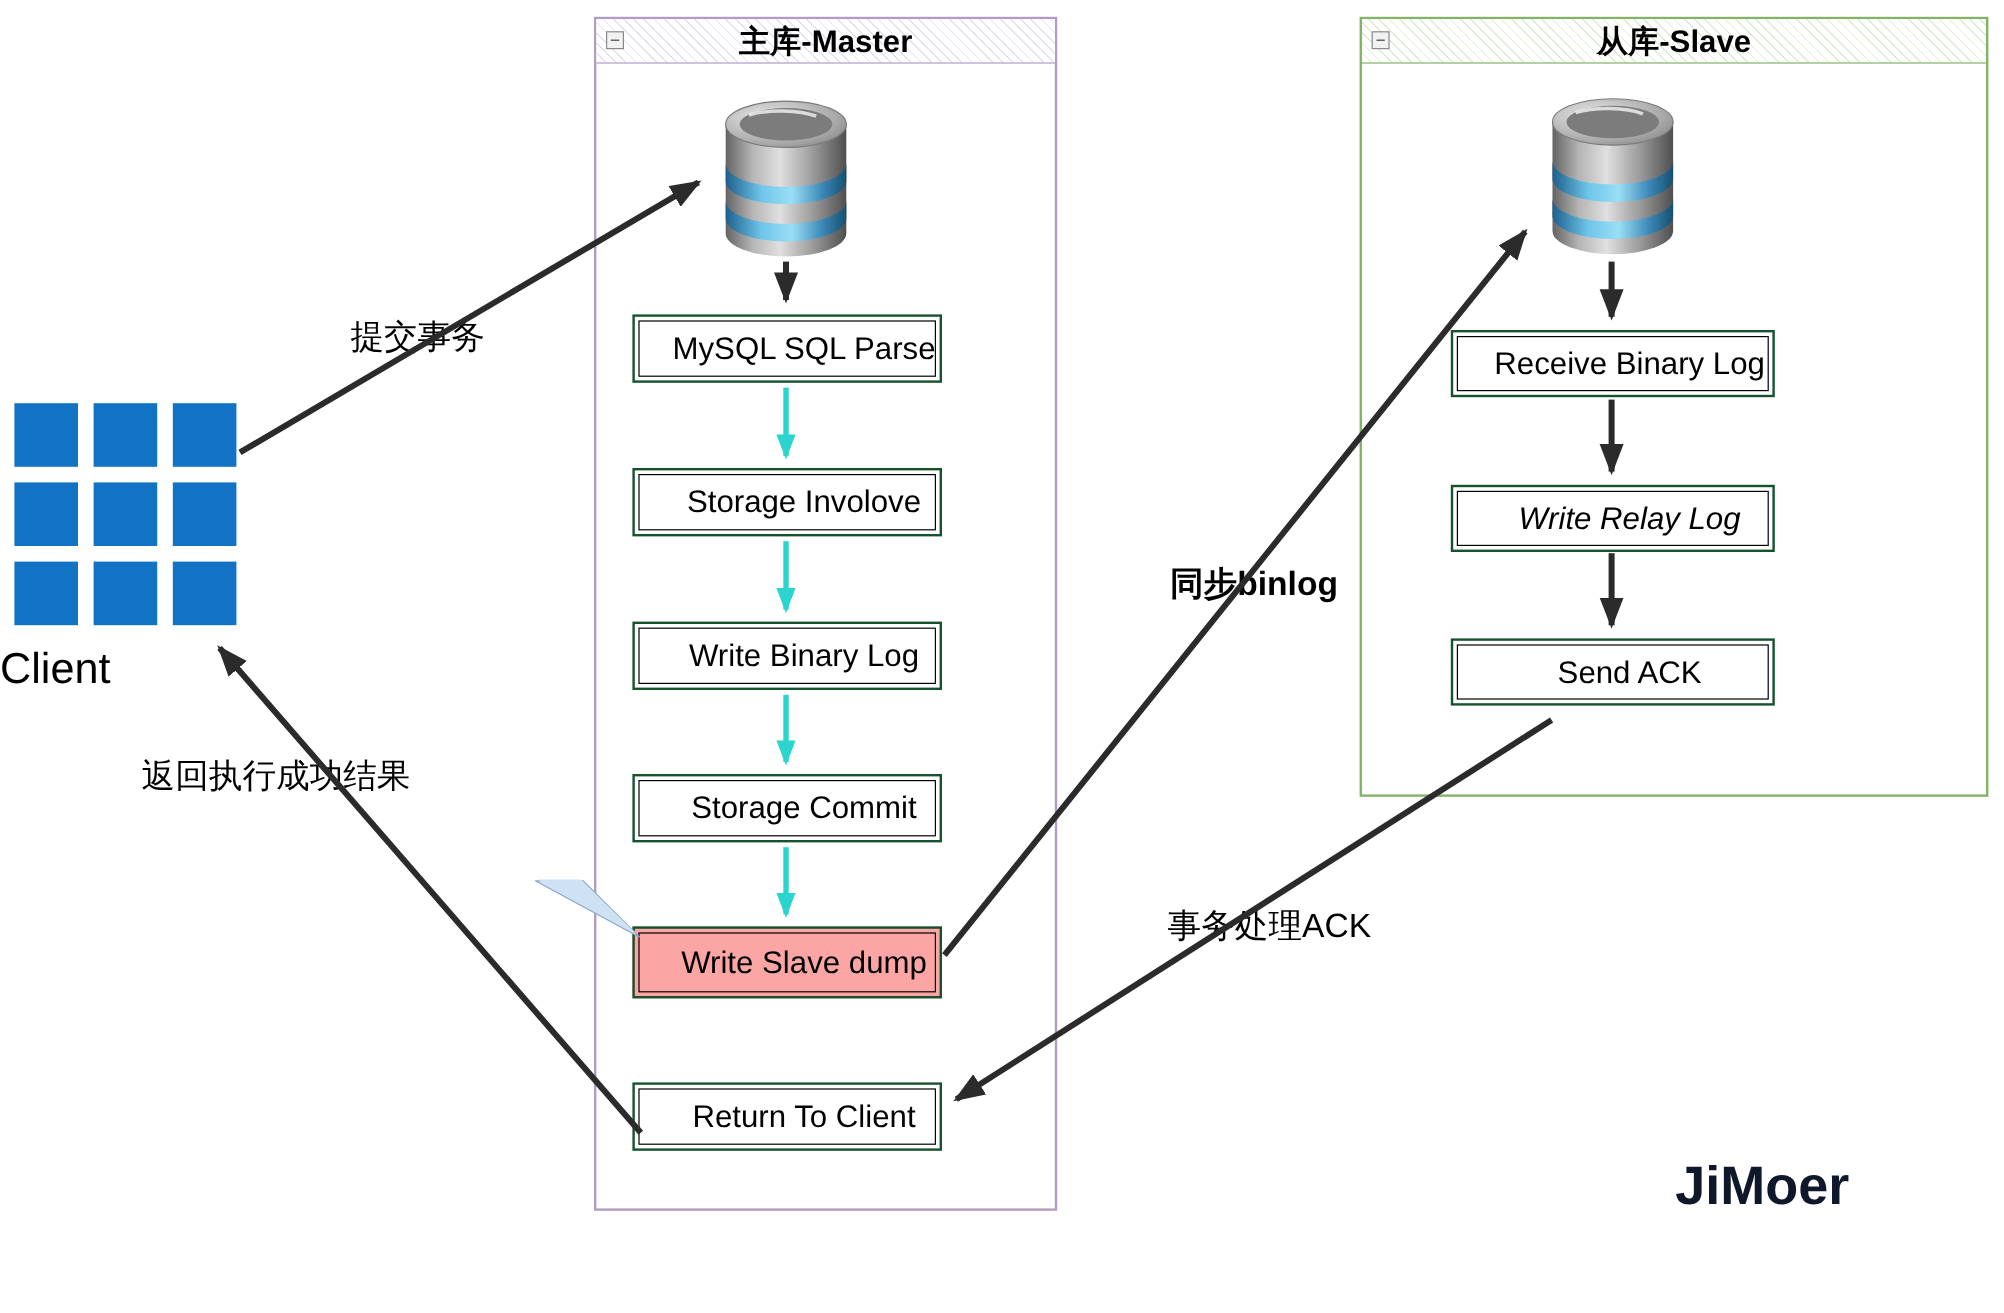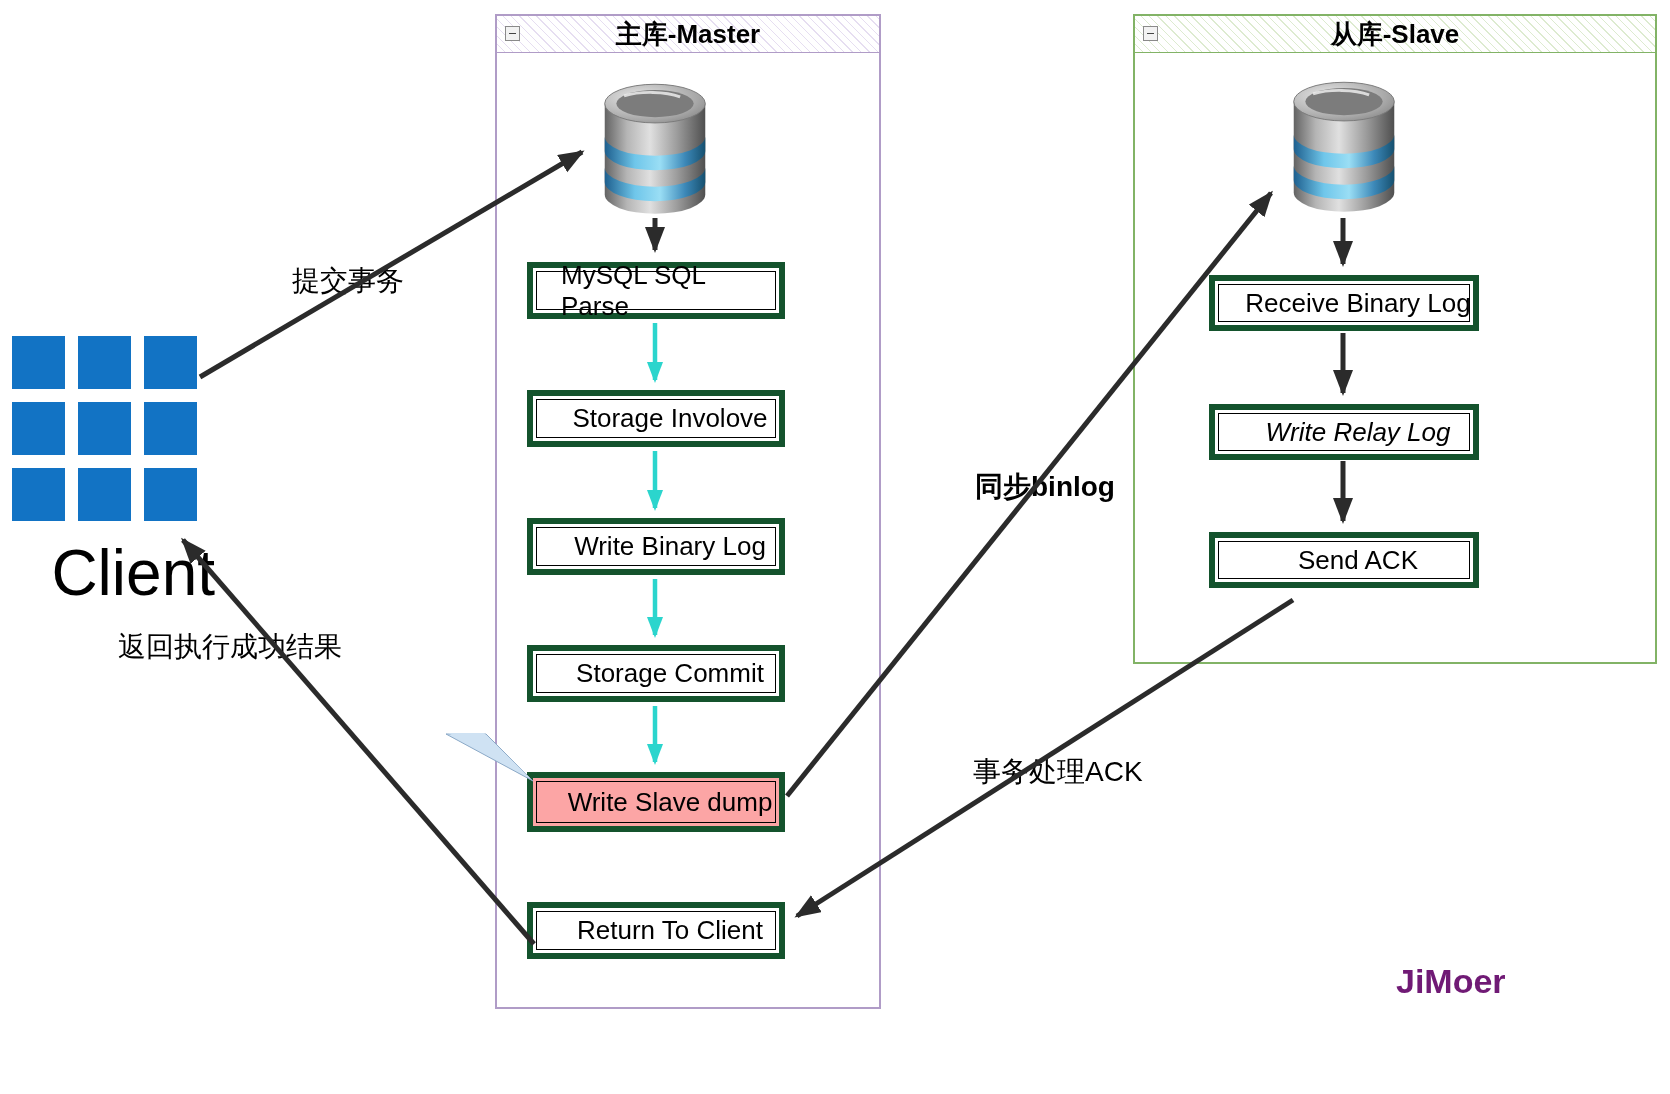--- a/index.html
+++ b/index.html
@@ -23,61 +23,61 @@
     border-bottom:1px solid #82b366;
     background:repeating-linear-gradient(45deg,#ffffff 0 5px,#ddebd0 5px 6px);
   }
   .collapse{
     position:absolute;left:8px;top:10px;width:15px;height:15px;box-sizing:border-box;
     border:1px solid #8a8a8a;background:#f2f2f2;
   }
   .collapse::after{content:"";position:absolute;left:3px;right:3px;top:6px;border-top:1px solid #444;}
   
   .node{
-    position:absolute;box-sizing:border-box;background:#fff;border:6px solid #14532d;
+    position:absolute;box-sizing:border-box;background:#fff;border:2px solid #14532d;
     display:flex;align-items:center;justify-content:center;
     font-size:26px;z-index:5;padding-left:28px;
   }
   .node::after{content:"";position:absolute;inset:3px;border:1px solid #000;pointer-events:none;}
   .node.highlight{background:#fca5a5;}
   
   .m-node{left:527px;width:258px;height:57px;}
   
   .s-node{left:1209px;width:270px;height:56px;}
   
   .client-grid{
     position:absolute;left:12px;top:336px;width:185px;height:185px;z-index:4;
     display:flex;flex-wrap:wrap;gap:13px;align-content:flex-start;
   }
   .client-grid .sq{width:53px;height:53px;background:#1273c4;}
   .client-label{
-    position:absolute;left:0px;top:536px;width:215px;text-align:right;
-    font-size:64px;z-index:4;
+    position:absolute;left:0px;top:536px;width:215px;text-align:left;
+    font-size:36px;z-index:4;
   }
   
   .db{position:absolute;z-index:4;}
   .db.master-db{left:597px;top:80px;width:116px;height:140px;}
   .db.slave-db{left:1286px;top:78px;width:116px;height:140px;}
   
   .edge-label{position:absolute;font-size:28px;font-weight:500;z-index:8;white-space:nowrap;}
   #lbl-submit{left:292px;top:262px;}
   #lbl-sync{left:975px;top:468px;font-weight:bold;}
   #lbl-ack{left:973px;top:753px;}
   #lbl-return{left:118px;top:628px;}
   
   .callout{
     position:absolute;left:352px;top:690px;width:208px;height:47px;box-sizing:border-box;
     background:#cfe2f3;border:1px solid #8aa8c6;z-index:15;
     display:flex;align-items:center;justify-content:center;font-size:21px;
     box-shadow:3px 4px 4px rgba(0,0,0,.25);
   }
   
   .watermark{
-    position:absolute;left:1396px;top:962px;font-size:34px;font-weight:600;
-    color:#701a75;z-index:2;
+    position:absolute;left:1396px;top:962px;font-size:45px;font-weight:600;
+    color:#0f172a;z-index:2;
   }
   
   #overlay{position:absolute;left:0;top:0;width:1670px;height:1094px;z-index:20;pointer-events:none;}
   #defs-holder{position:absolute;width:0;height:0;}
 </style>
 </head>
 <body>
 
 <div id="canvas">
 

